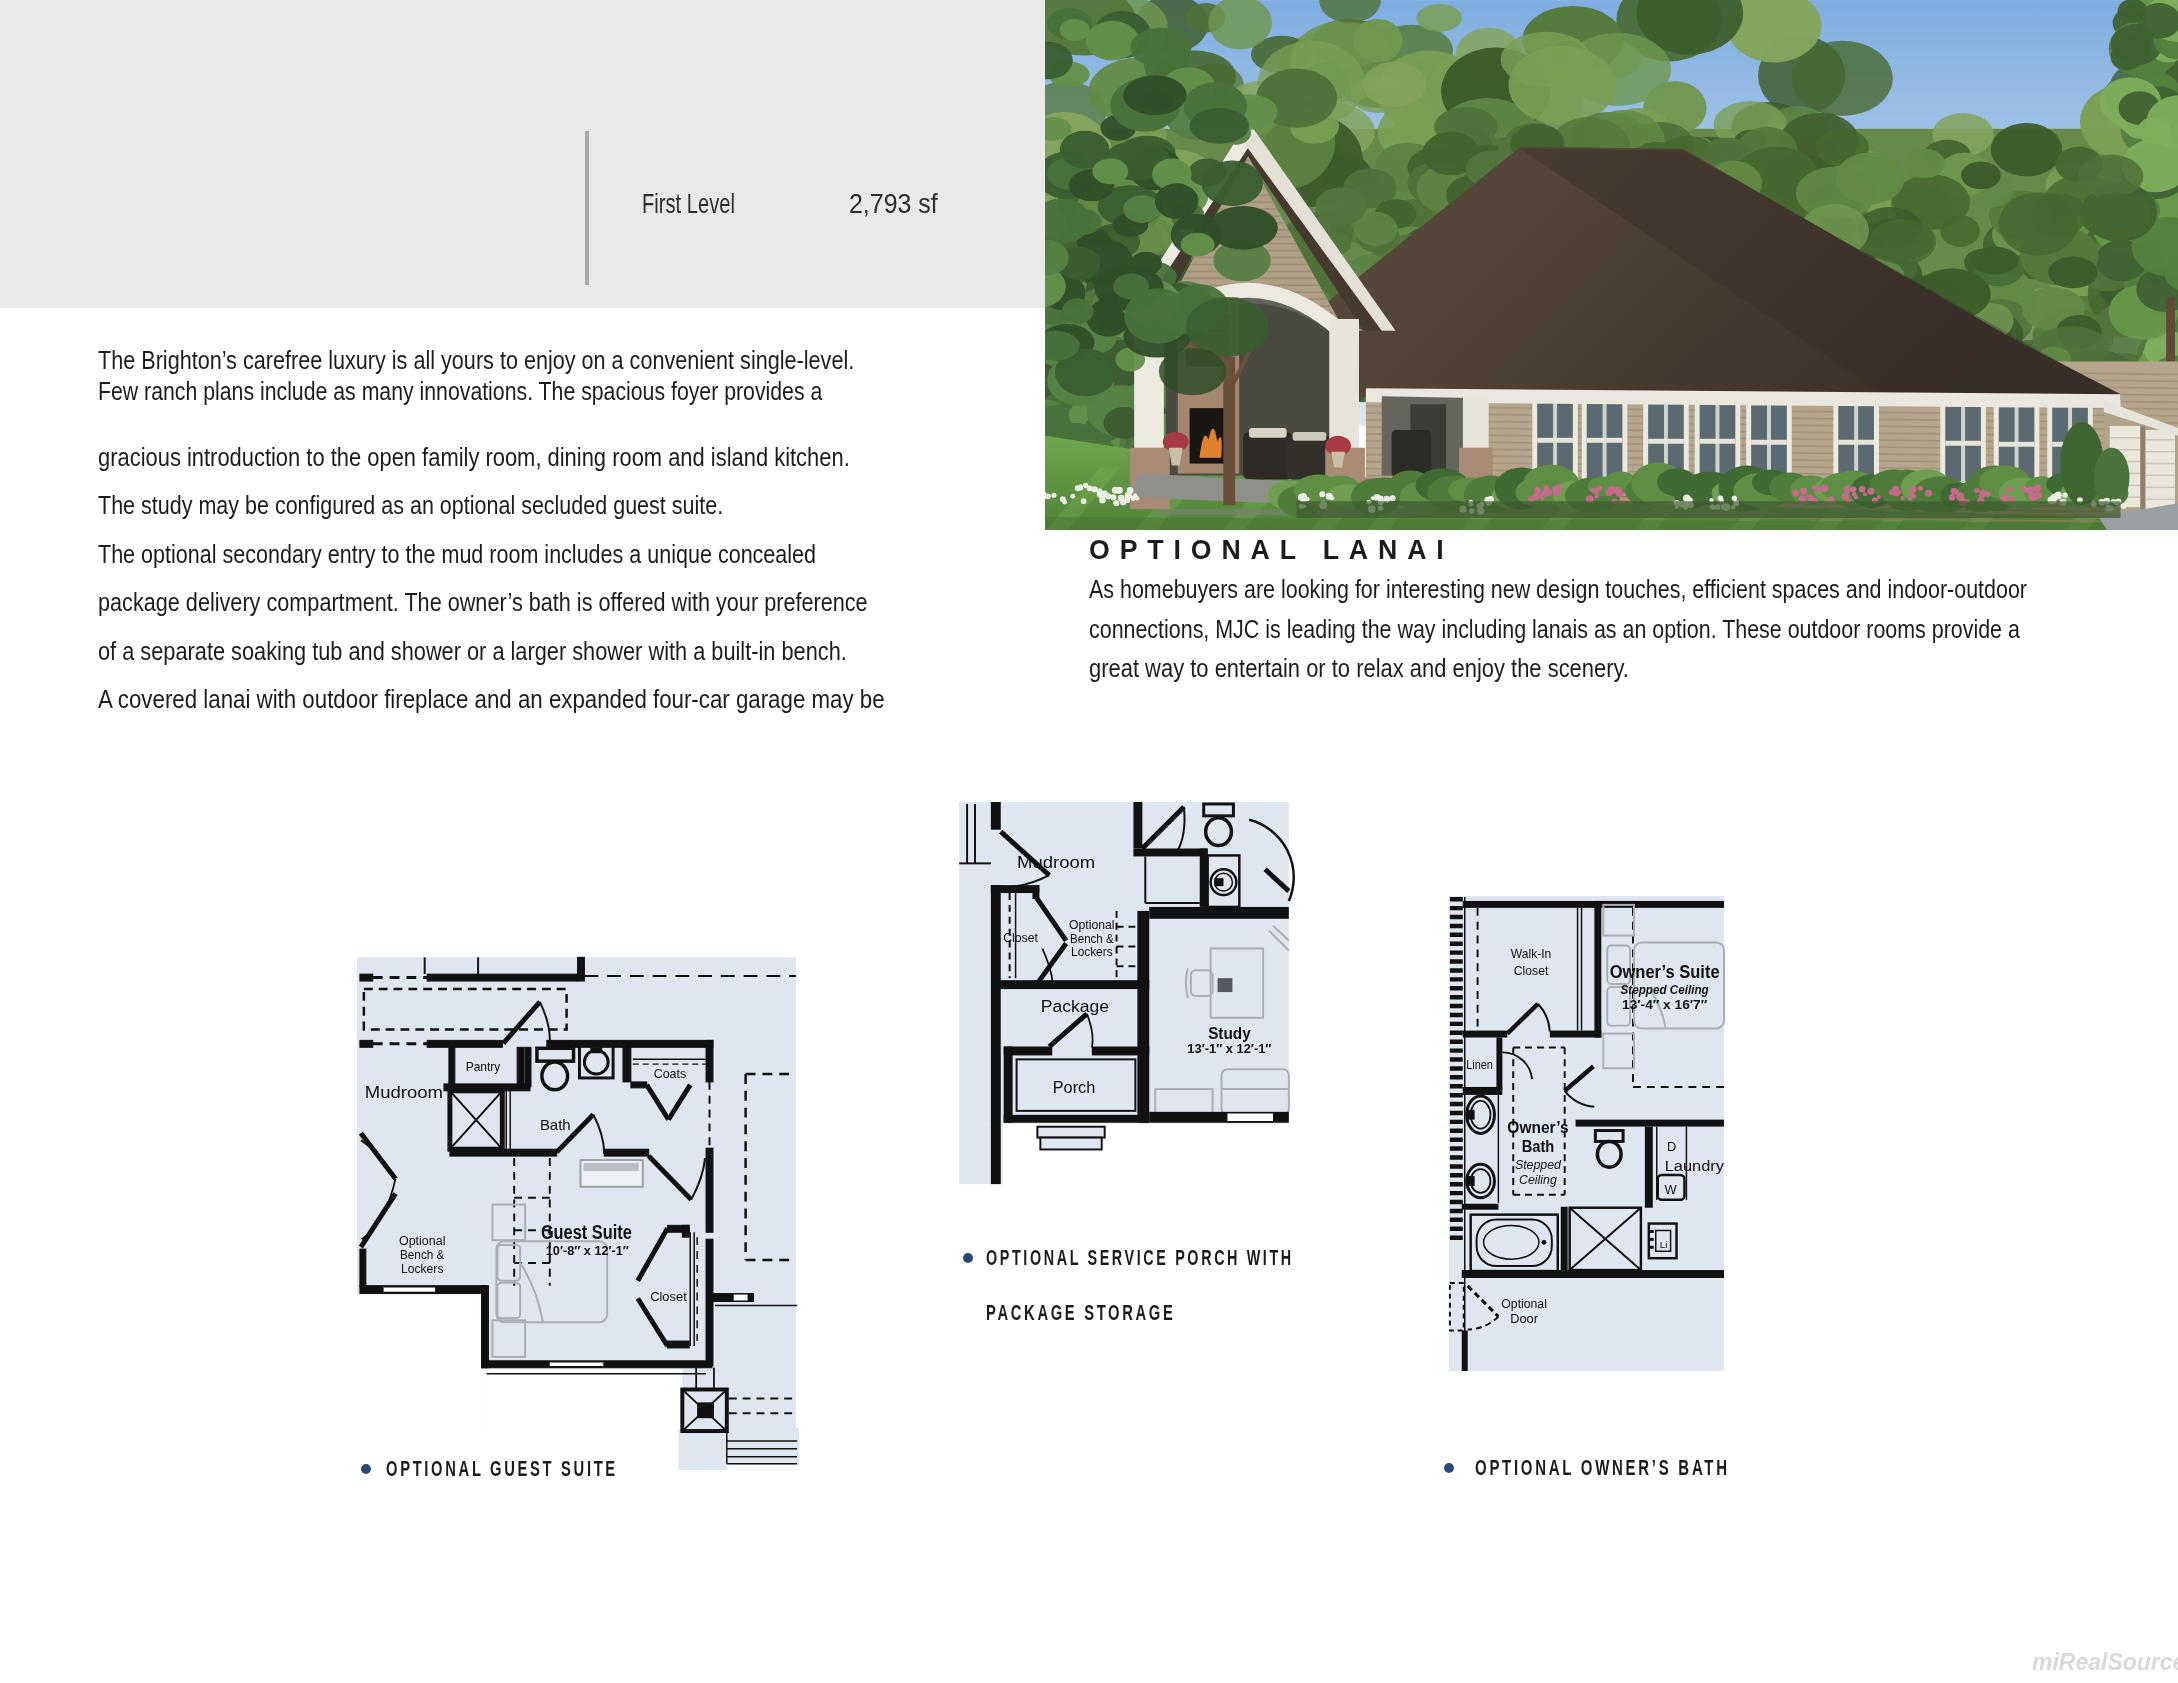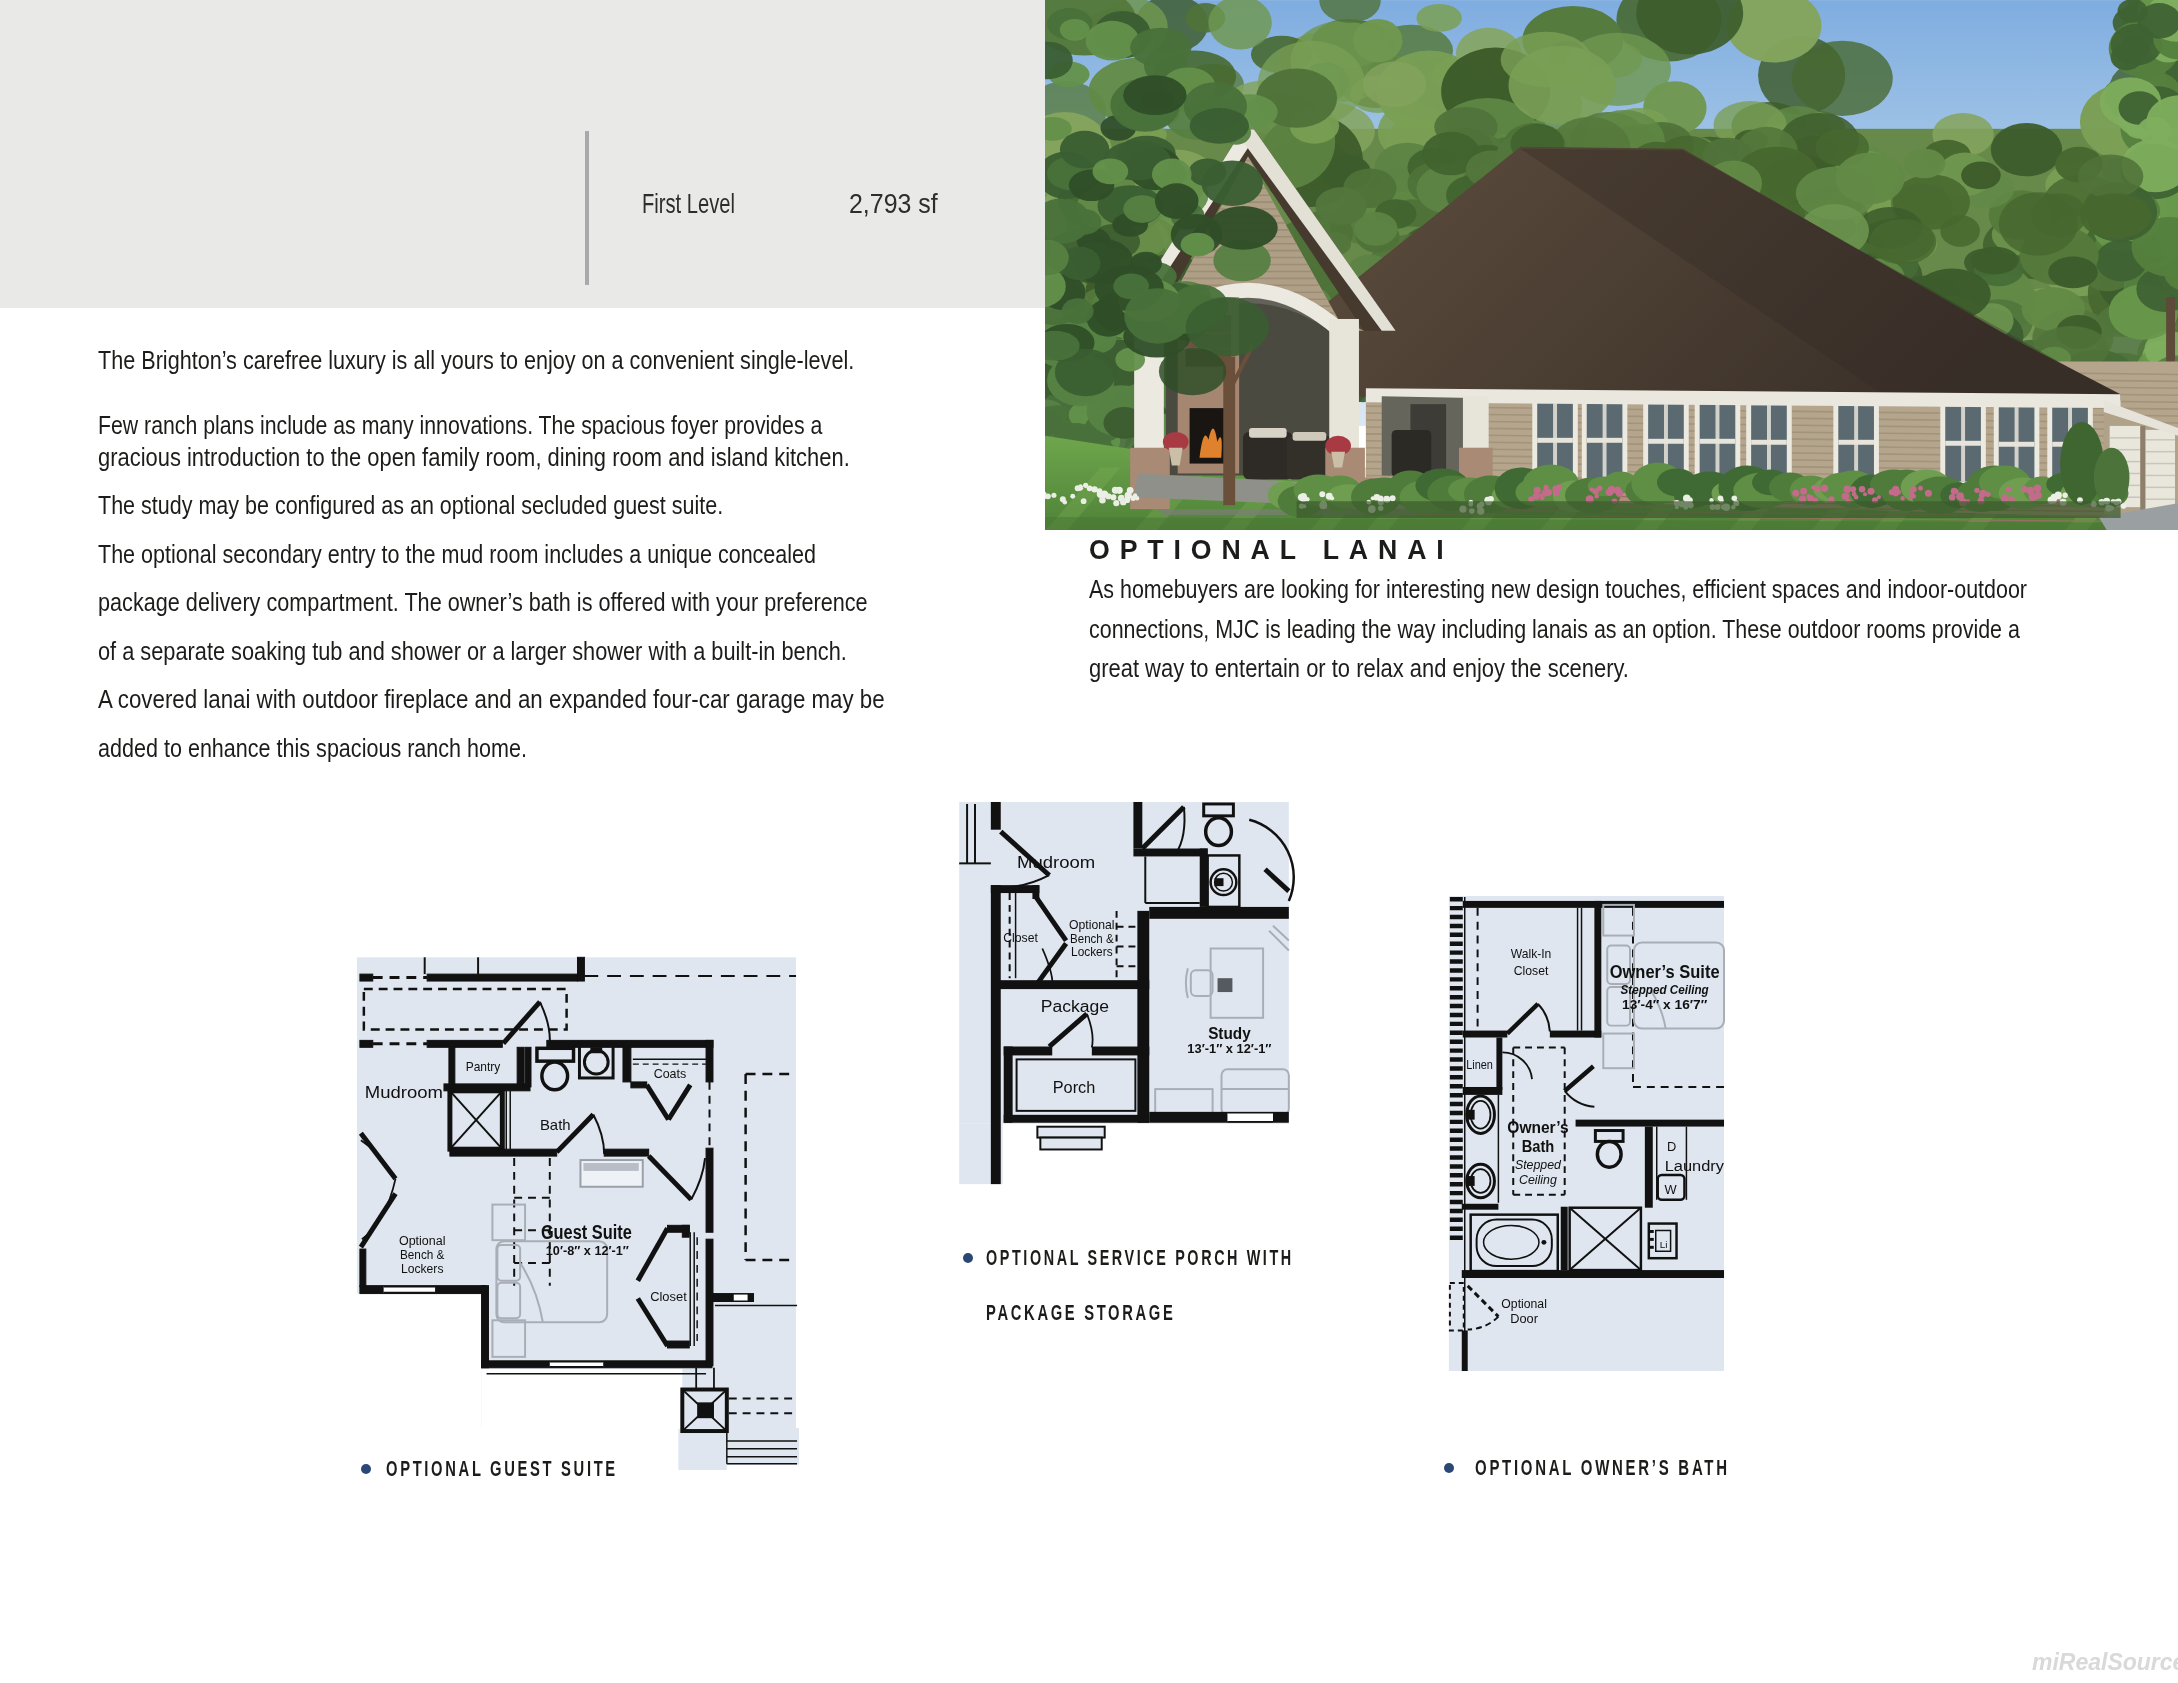--- a/index.html
+++ b/index.html
@@ -19,28 +19,27 @@
 
   <div class="abs" style="left:642px; top:188px;">
     <span class="sx" id="firstlevel" style="font-size:28px; color:#2d2d2d; transform:scaleX(0.72);">First Level</span>
   </div>
 
   <div class="abs" style="left:849px; top:188px;">
     <span class="sx" id="sf" style="font-size:28px; color:#2d2d2d; transform:scaleX(0.89);">2,793 sf</span>
   </div>
 
   <div class="abs" style="left:98px; top:336px; height:49px;"><span class="sx pline" style="font-size:26px; color:#1c1c1a; line-height:49px; transform:scaleX(0.831);">The Brighton’s carefree luxury is all yours to enjoy on a convenient single-level.</span></div>
-  <div class="abs" style="left:98px; top:401px; height:49px;"><span class="sx pline" style="font-size:26px; color:#1c1c1a; line-height:49px; transform:scaleX(0.818);">Few ranch plans include as many innovations. The spacious foyer provides a</span></div>
+  <div class="abs" style="left:98px; top:367px; height:49px;"><span class="sx pline" style="font-size:26px; color:#1c1c1a; line-height:49px; transform:scaleX(0.818);">Few ranch plans include as many innovations. The spacious foyer provides a</span></div>
   <div class="abs" style="left:98px; top:433px; height:49px;"><span class="sx pline" style="font-size:26px; color:#1c1c1a; line-height:49px; transform:scaleX(0.843);">gracious introduction to the open family room, dining room and island kitchen.</span></div>
   <div class="abs" style="left:98px; top:481px; height:49px;"><span class="sx pline" style="font-size:26px; color:#1c1c1a; line-height:49px; transform:scaleX(0.827);">The study may be configured as an optional secluded guest suite.</span></div>
   <div class="abs" style="left:98px; top:530px; height:49px;"><span class="sx pline" style="font-size:26px; color:#1c1c1a; line-height:49px; transform:scaleX(0.828);">The optional secondary entry to the mud room includes a unique concealed</span></div>
   <div class="abs" style="left:98px; top:578px; height:49px;"><span class="sx pline" style="font-size:26px; color:#1c1c1a; line-height:49px; transform:scaleX(0.8325);">package delivery compartment. The owner’s bath is offered with your preference</span></div>
   <div class="abs" style="left:98px; top:627px; height:49px;"><span class="sx pline" style="font-size:26px; color:#1c1c1a; line-height:49px; transform:scaleX(0.837);">of a separate soaking tub and shower or a larger shower with a built-in bench.</span></div>
   <div class="abs" style="left:98px; top:675px; height:49px;"><span class="sx pline" style="font-size:26px; color:#1c1c1a; line-height:49px; transform:scaleX(0.857);">A covered lanai with outdoor fireplace and an expanded four-car garage may be</span></div>
-  <div class="abs" style="left:98px; top:724px; height:49px;"><span class="sx pline" style="font-size:26px; color:#1c1c1a; line-height:49px; transform:scaleX(0.829);">added to enhance this spacious ranch home.</span></div>
 
   <div class="abs" style="left:1089px; top:535px;">
     <span class="sx" id="lanaihead" style="font-size:27px; font-weight:bold; color:#1c1c1a; letter-spacing:10px; transform:scaleX(0.988);">OPTIONAL LANAI</span>
   </div>
 
   <div class="abs" style="left:1089px; top:569px; height:40px;"><span class="sx lline" style="font-size:26px; color:#1c1c1a; line-height:40px; transform:scaleX(0.825);">As homebuyers are looking for interesting new design touches, efficient spaces and indoor-outdoor</span></div>
   <div class="abs" style="left:1089px; top:609px; height:40px;"><span class="sx lline" style="font-size:26px; color:#1c1c1a; line-height:40px; transform:scaleX(0.824);">connections, MJC is leading the way including lanais as an option. These outdoor rooms provide a</span></div>
   <div class="abs" style="left:1089px; top:648px; height:40px;"><span class="sx lline" style="font-size:26px; color:#1c1c1a; line-height:40px; transform:scaleX(0.844);">great way to entertain or to relax and enjoy the scenery.</span></div>
 
   <div class="abs" style="left:1045px; top:0; width:1133px; height:530px;">

